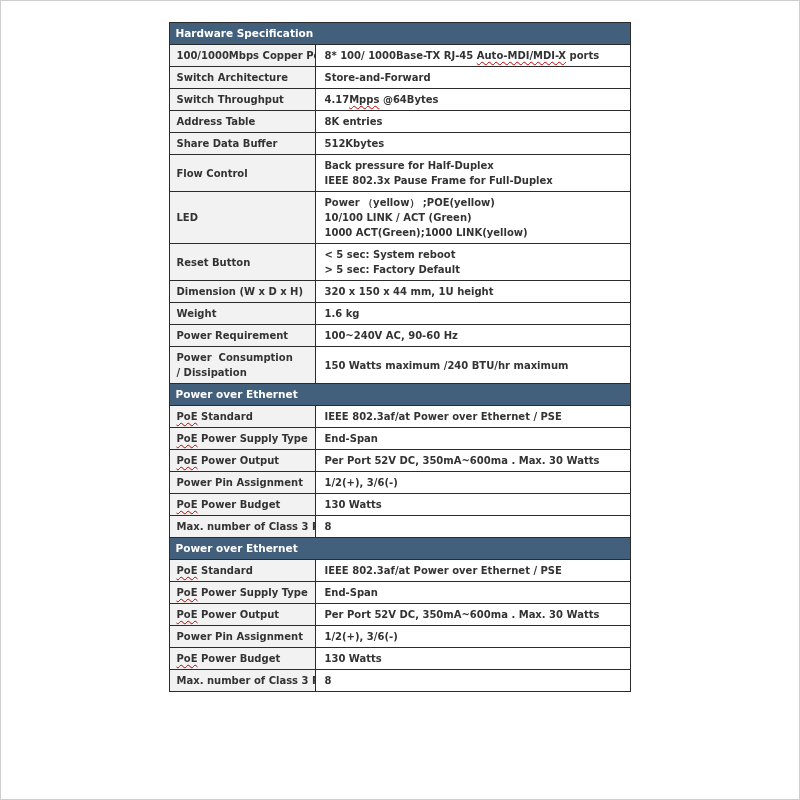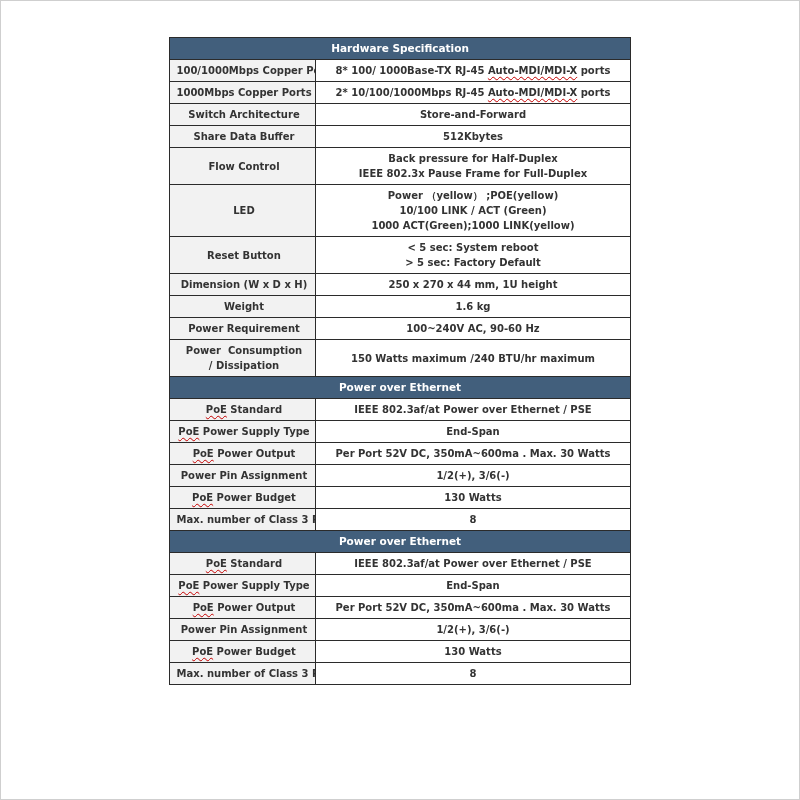--- a/index.html
+++ b/index.html
@@ -3,21 +3,21 @@
 <meta charset="utf-8">
 <title>Hardware Specification</title>
 <style>
   * { margin: 0; padding: 0; box-sizing: border-box; }
   html, body { width: 800px; height: 800px; background: #ffffff; }
   body {
     border: 1px solid #cfcfcf;
     font-family: "DejaVu Sans", "Liberation Sans", sans-serif;
     color: var(--text, #333);
   }
-  .sheet { padding-top: 36px; text-align: center; }
+  .sheet { padding-top: 21px; }
   table.spec-table {
     width: 460px;
     margin: 0 auto;
     border-collapse: collapse;
     table-layout: fixed;
   }
   td {
     border: 1px solid var(--border, #2b2b2b);
     font-size: 10px;
     line-height: 15px;
@@ -65,33 +65,37 @@
     <tbody id="spec-body">
   <tr>
     <td colspan="2" class="section-header">Hardware Specification</td>
   </tr>
 
   <tr>
     <td class="label-cell">100/1000Mbps Copper Ports</td>
     <td class="value-cell">8* 100/ 1000Base-TX RJ-45 <span class="sq">Auto-MDI/MDI-X</span> ports</td>
   </tr>
 
-  <tr>
-    <td class="label-cell">1000Mbps Copper Ports</td>
-    <td class="value-cell">2* 10/100/1000Mbps RJ-45 <span class="sq">Auto-MDI/MDI-X</span> ports</td>
-  </tr>
 
 
   <tr>
     <td class="label-cell">Switch Architecture</td>
     <td class="value-cell">Store-and-Forward</td>
   </tr>
 
 
-
+  <tr>
+    <td class="label-cell">Switch Throughput</td>
+    <td class="value-cell">4.17<span class="sq">Mpps</span> @64Bytes</td>
+  </tr>
+
+  <tr>
+    <td class="label-cell">Address Table</td>
+    <td class="value-cell">8K entries</td>
+  </tr>
 
   <tr>
     <td class="label-cell">Share Data Buffer</td>
     <td class="value-cell">512Kbytes</td>
   </tr>
 
 
   <tr>
     <td class="label-cell">Flow Control</td>
     <td class="value-cell">Back pressure for Half-Duplex
@@ -106,21 +110,21 @@
   </tr>
 
   <tr>
     <td class="label-cell">Reset Button</td>
     <td class="value-cell">&lt; 5 sec: System reboot
 &gt; 5 sec: Factory Default</td>
   </tr>
 
   <tr>
     <td class="label-cell">Dimension (W x D x H)</td>
-    <td class="value-cell">250 x 270 x 44 mm, 1U height</td>
+    <td class="value-cell">320 x 150 x 44 mm, 1U height</td>
   </tr>
 
   <tr>
     <td class="label-cell">Weight</td>
     <td class="value-cell">1.6 kg</td>
   </tr>
 
   <tr>
     <td class="label-cell">Power Requirement</td>
     <td class="value-cell">100~240V AC, 90-60 Hz</td>

